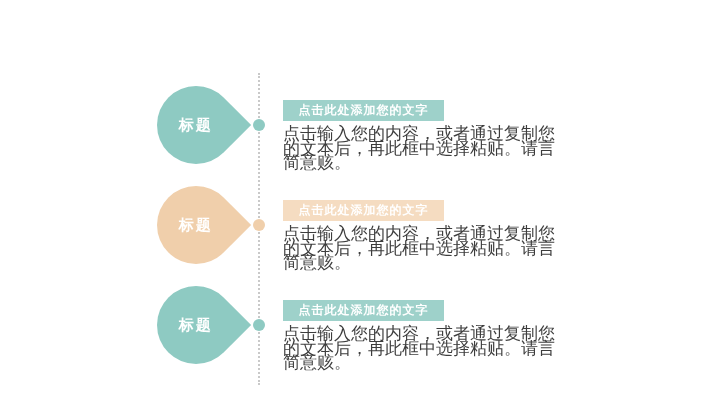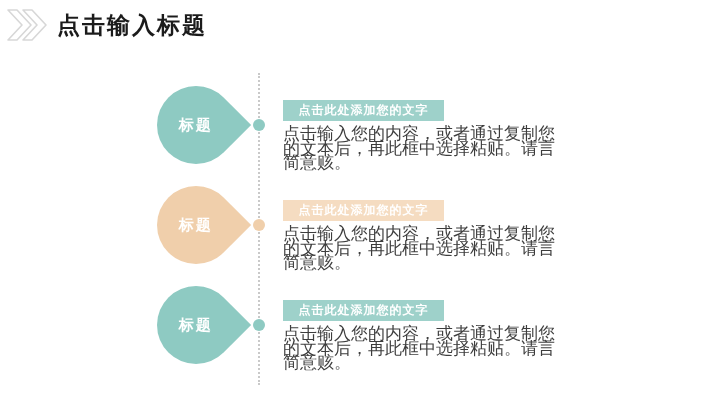--- a/index.html
+++ b/index.html
@@ -43,27 +43,20 @@
   .node-dot[data-accent="teal"]  { background:var(--teal); }
   .node-dot[data-accent="peach"] { background:var(--peach); }
   .bar[data-accent="teal"]   { background:var(--teal_light); }
   .bar[data-accent="peach"]  { background:var(--peach_light); }
 </style>
 </head>
 <body>
 
 <div class="slide">
 
-  <div class="slide-header">
-    <svg class="chevrons" viewBox="0 0 44 34">
-      <path d="M2 2 L11 2 L25 17 L11 32 L2 32 L16 17 Z" fill="none" stroke="#d7d7d7" stroke-width="1.6" stroke-linejoin="round"></path>
-      <path d="M17 2 L26 2 L40 17 L26 32 L17 32 L31 17 Z" fill="none" stroke="#d7d7d7" stroke-width="1.6" stroke-linejoin="round"></path>
-    </svg>
-    <div class="slide-title">点击输入标题</div>
-  </div>
 
   <div class="timeline"></div>
 
   <div class="row row-1">
     <div class="teardrop" data-accent="teal">
       <span class="teardrop-label">标题</span>
     </div>
     <div class="node-dot" data-accent="teal"></div>
     <div class="bar" data-accent="teal">点击此处添加您的文字</div>
     <p class="body-text">点击输入您的内容，或者通过复制您的文本后，再此框中选择粘贴。请言简意赅。</p>

